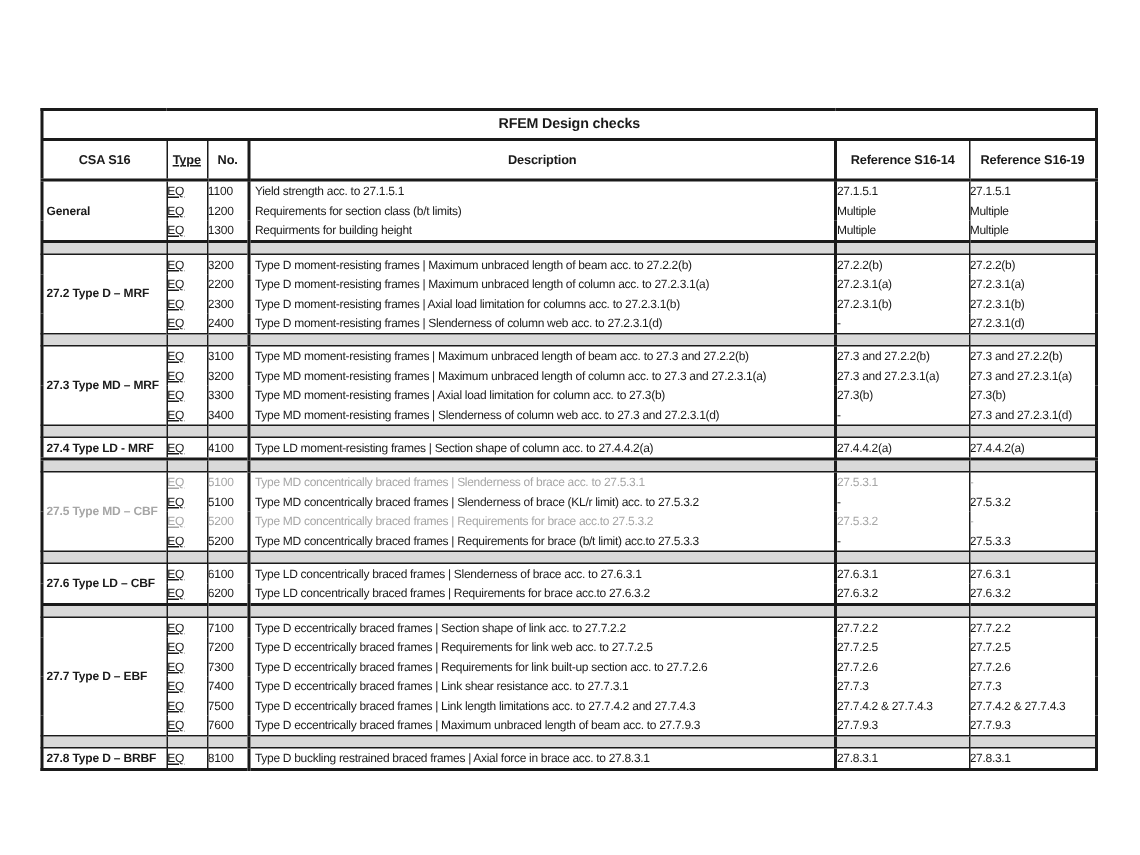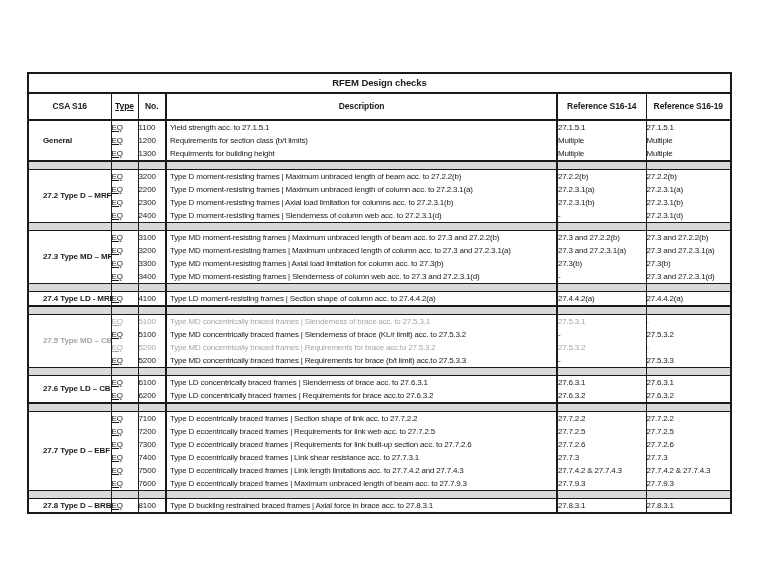--- a/index.html
+++ b/index.html
@@ -50,21 +50,21 @@
   
   .c-csa{border-right:1px solid var(--border);margin-left:41px;}
   .c-type{border-right:1px solid var(--border);text-decoration:underline;}
   .c-no{border-right:2px solid var(--border);}
   .c-desc{border-right:2px solid var(--border);}
   .c-ref14{border-right:1px solid var(--border);}
   tr.body-row td{height:13px;}
   .csa-cell{
     font-weight:bold;
     text-align:left;
-    padding-left:14px;
+    padding-left:2px;
     vertical-align:middle;
     font-size:8px;
   }
   .type-cell,.no-cell{text-align:left;}
   .desc-cell{
     text-align:left;
     padding-left:3px;
     padding-right:14px;
     letter-spacing:-0.2px;
     margin-left:24px;

